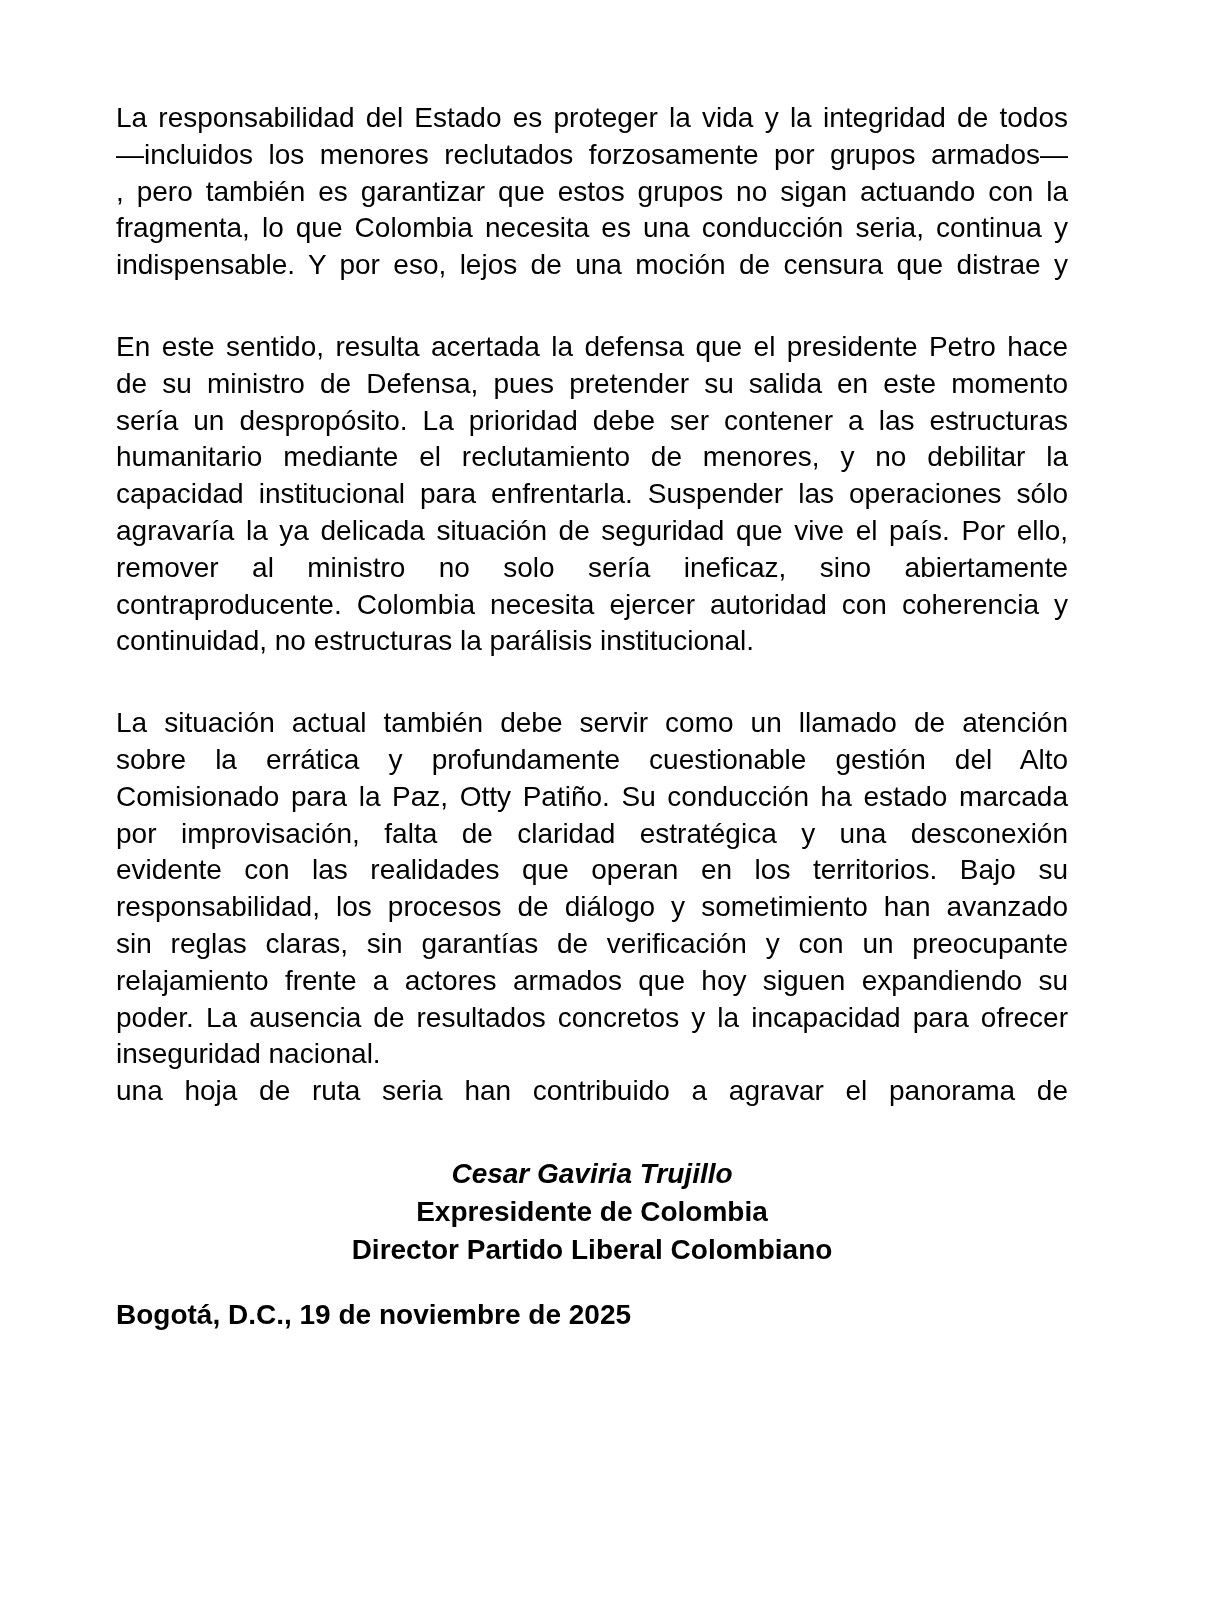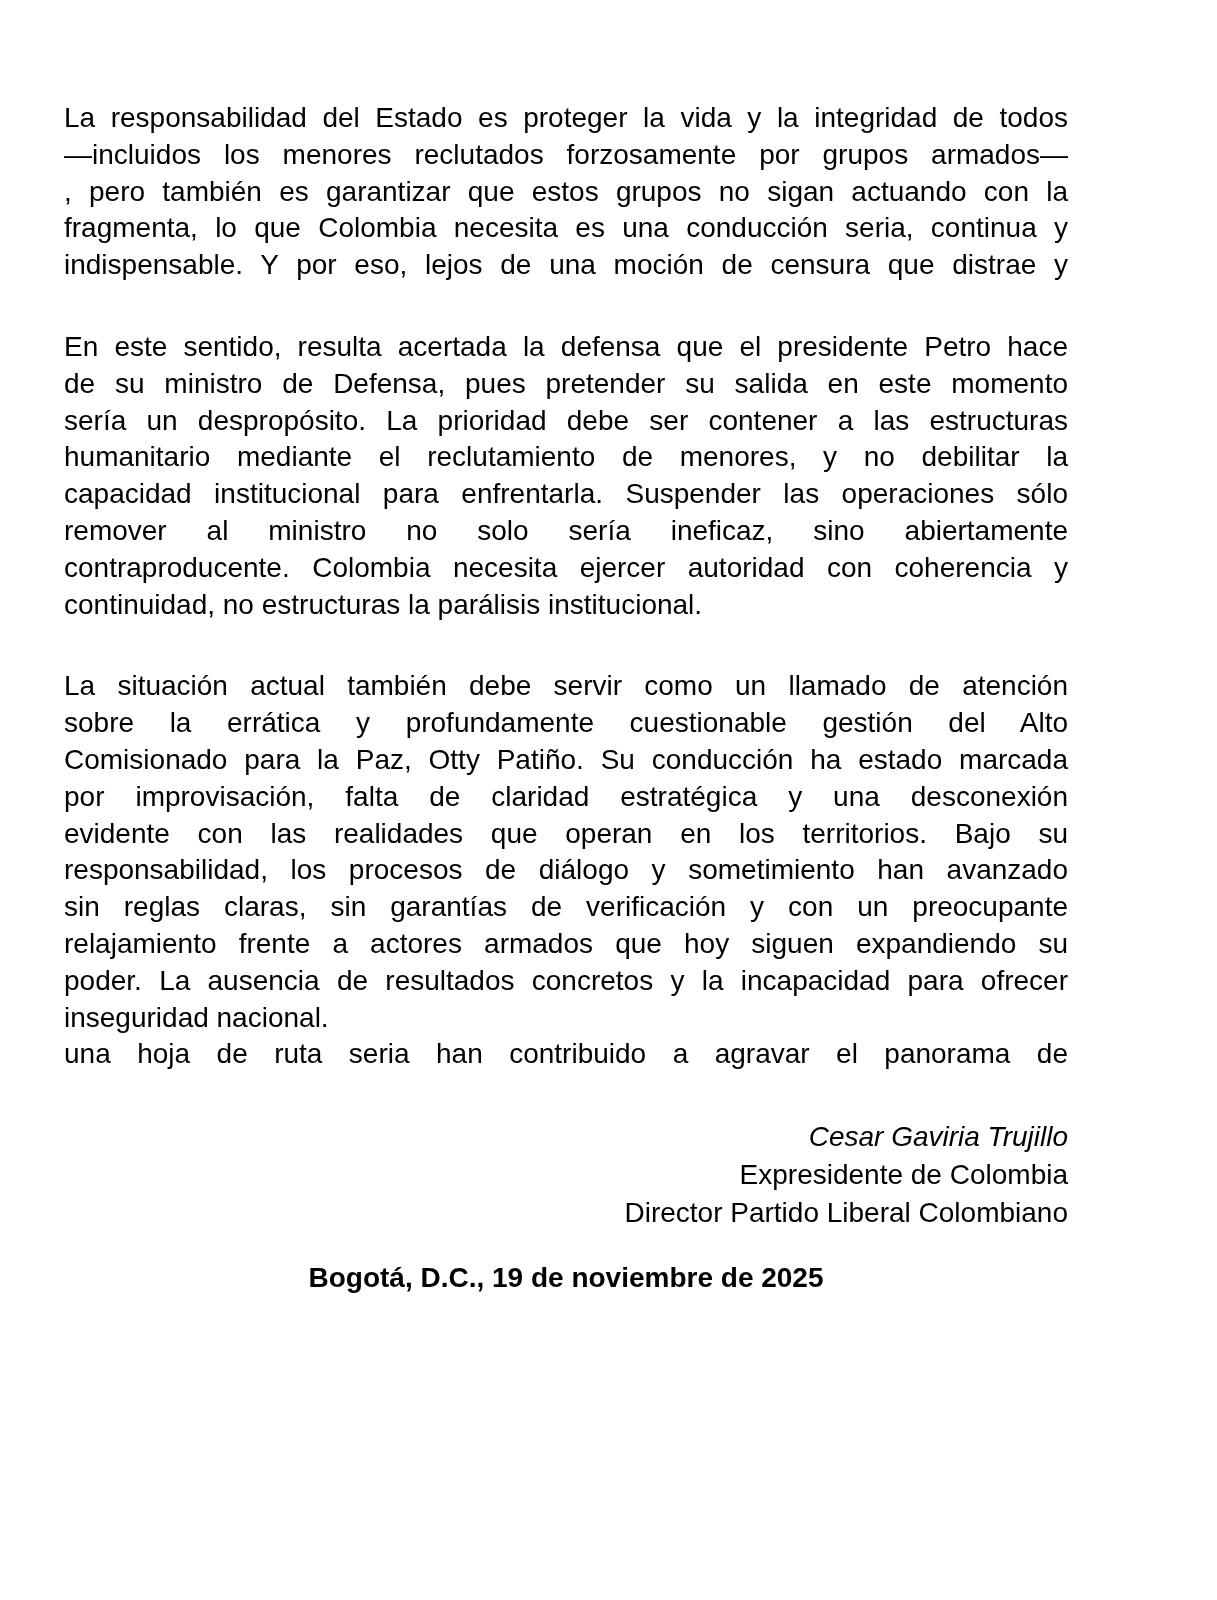--- a/index.html
+++ b/index.html
@@ -11,43 +11,43 @@
   .page {
     position: relative;
     width: 1217px;
     height: 1600px;
     background: #ffffff;
     color: #000000;
     font-family: "Liberation Sans", "DejaVu Sans", sans-serif;
     font-size: 28px;
     line-height: 36.8px;
     box-sizing: border-box;
-    padding: 100px 149px 0 64px;
+    padding: 100px 149px 0 116px;
     overflow: hidden;
   }
   .paragraph {
     margin: 0 0 45px 0;
   }
   .line {
     text-align: justify;
     text-align-last: justify;
     white-space: normal;
   }
   .line.last {
     text-align-last: left;
   }
   .signature {
-    text-align: right;
+    text-align: center;
     line-height: 38px;
+    font-weight: bold;
   }
   .sig-name {
     font-style: italic;
   }
   .dateline {
-    text-align: center;
     font-weight: bold;
     line-height: 38px;
     margin-top: 27px;
   }
 </style>
 </head>
 <body>
 
 <div class="page">
 
@@ -58,20 +58,21 @@
         <div class="line">, pero también es garantizar que estos grupos no sigan actuando con la</div>
         <div class="line">fragmenta, lo que Colombia necesita es una conducción seria, continua y</div>
         <div class="line">indispensable. Y por eso, lejos de una moción de censura que distrae y</div>
       </div>
       <div class="paragraph">
         <div class="line">En este sentido, resulta acertada la defensa que el presidente Petro hace</div>
         <div class="line">de su ministro de Defensa, pues pretender su salida en este momento</div>
         <div class="line">sería un despropósito. La prioridad debe ser contener a las estructuras</div>
         <div class="line">humanitario mediante el reclutamiento de menores, y no debilitar la</div>
         <div class="line">capacidad institucional para enfrentarla. Suspender las operaciones sólo</div>
+        <div class="line">agravaría la ya delicada situación de seguridad que vive el país. Por ello,</div>
         <div class="line">remover al ministro no solo sería ineficaz, sino abiertamente</div>
         <div class="line">contraproducente. Colombia necesita ejercer autoridad con coherencia y</div>
         <div class="line last">continuidad, no estructuras la parálisis institucional.</div>
       </div>
       <div class="paragraph">
         <div class="line">La situación actual también debe servir como un llamado de atención</div>
         <div class="line">sobre la errática y profundamente cuestionable gestión del Alto</div>
         <div class="line">Comisionado para la Paz, Otty Patiño. Su conducción ha estado marcada</div>
         <div class="line">por improvisación, falta de claridad estratégica y una desconexión</div>
         <div class="line">evidente con las realidades que operan en los territorios. Bajo su</div>

